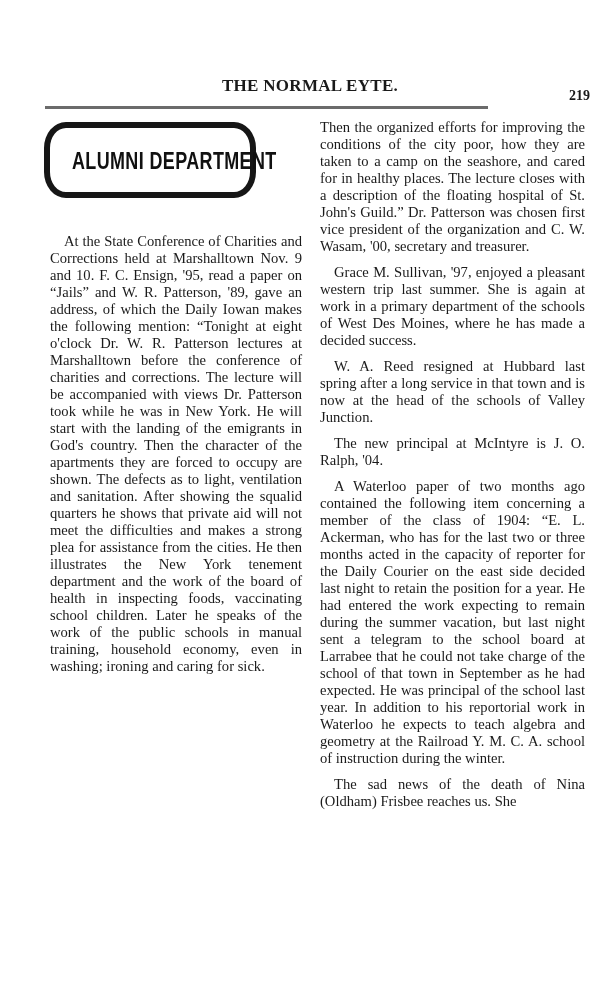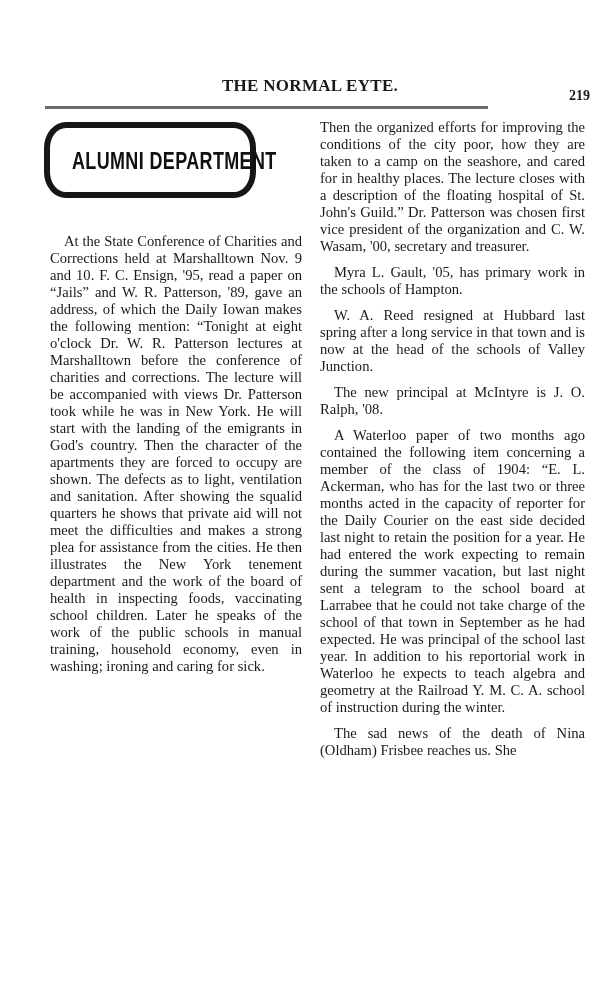--- a/index.html
+++ b/index.html
@@ -35,18 +35,18 @@
 <div class="banner">
   <div class="banner-text">ALUMNI DEPARTMENT</div>
 </div>
 
 <div class="col col-left">
   <p>At the State Conference of Charities and Corrections held at Marshalltown Nov. 9 and 10. F. C. Ensign, '95, read a paper on “Jails” and W. R. Patterson, '89, gave an address, of which the Daily Iowan makes the following mention: “Tonight at eight o'clock Dr. W. R. Patterson lectures at Marshalltown before the conference of charities and corrections. The lecture will be accompanied with views Dr. Patterson took while he was in New York. He will start with the landing of the emigrants in God's country. Then the character of the apartments they are forced to occupy are shown. The defects as to light, ventilation and sanitation. After showing the squalid quarters he shows that private aid will not meet the difficulties and makes a strong plea for assistance from the cities. He then illustrates the New York tenement department and the work of the board of health in inspecting foods, vaccinating school children. Later he speaks of the work of the public schools in manual training, household economy, even in washing; ironing and caring for sick.</p>
 </div>
 
 <div class="col col-right">
   <p class="cont">Then the organized efforts for improving the conditions of the city poor, how they are taken to a camp on the seashore, and cared for in healthy places. The lecture closes with a description of the floating hospital of St. John's Guild.” Dr. Patterson was chosen first vice president of the organization and C. W. Wasam, '00, secretary and treasurer.</p>
-  <p>Myra L. Gault, '05, has primary work in the schools of Hampton.</p>
+  <p>Grace M. Sullivan, '97, enjoyed a pleasant western trip last summer. She is again at work in a primary department of the schools of West Des Moines, where he has made a decided success.</p>
   <p>W. A. Reed resigned at Hubbard last spring after a long service in that town and is now at the head of the schools of Valley Junction.</p>
-  <p>The new principal at McIntyre is J. O. Ralph, '08.</p>
+  <p>The new principal at McIntyre is J. O. Ralph, '04.</p>
   <p>A Waterloo paper of two months ago contained the following item concerning a member of the class of 1904: “E. L. Ackerman, who has for the last two or three months acted in the capacity of reporter for the Daily Courier on the east side decided last night to retain the position for a year. He had entered the work expecting to remain during the summer vacation, but last night sent a telegram to the school board at Larrabee that he could not take charge of the school of that town in September as he had expected. He was principal of the school last year. In addition to his reportorial work in Waterloo he expects to teach algebra and geometry at the Railroad Y. M. C. A. school of instruction during the winter.</p>
   <p>The sad news of the death of Nina (Oldham) Frisbee reaches us. She</p>
 </div>
 
 </body></html>

